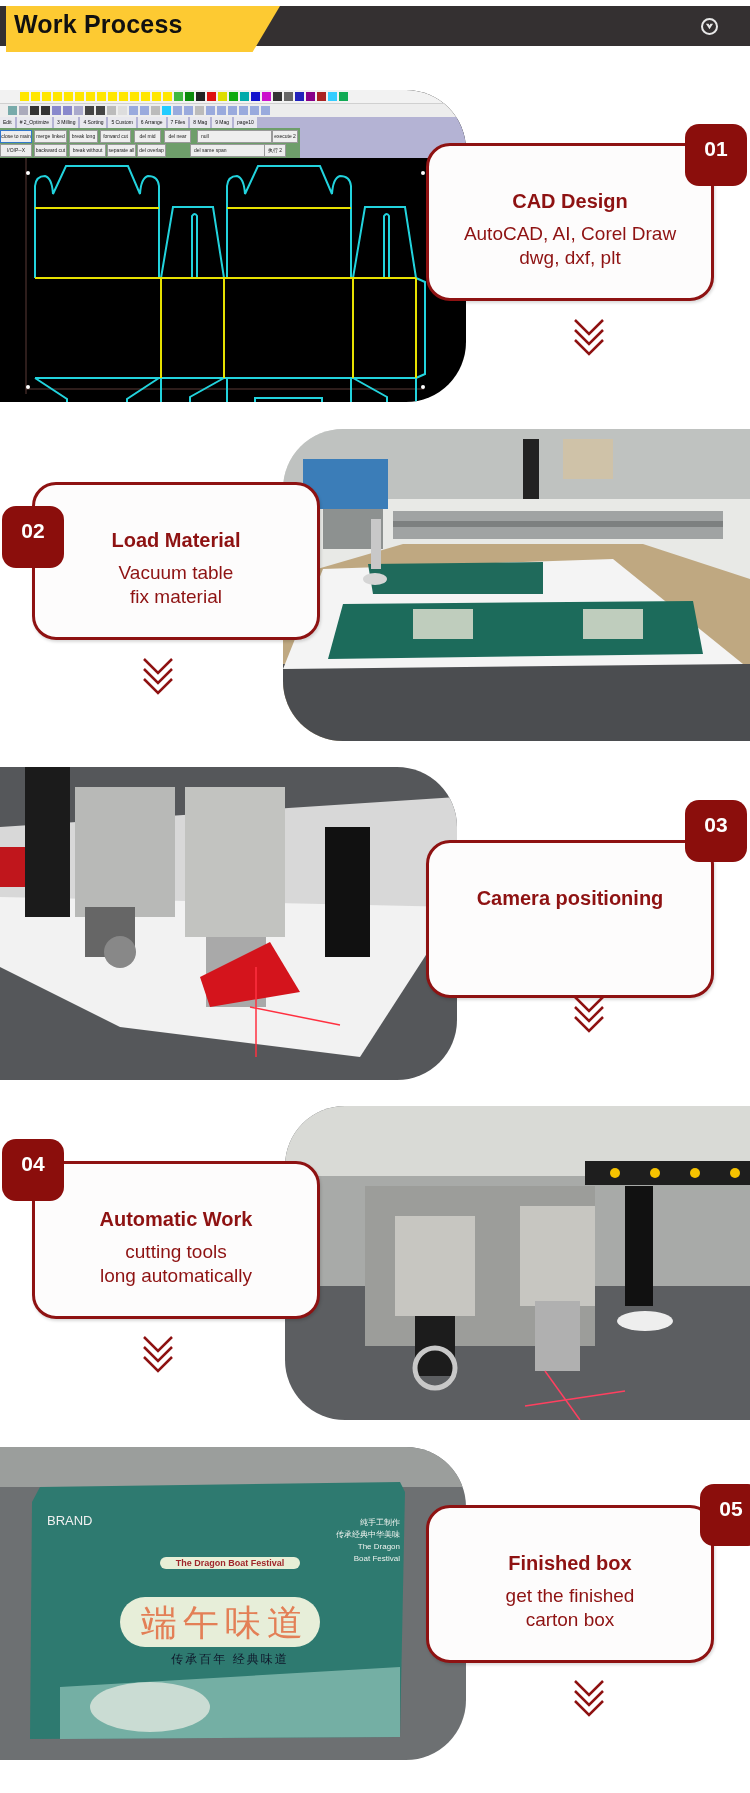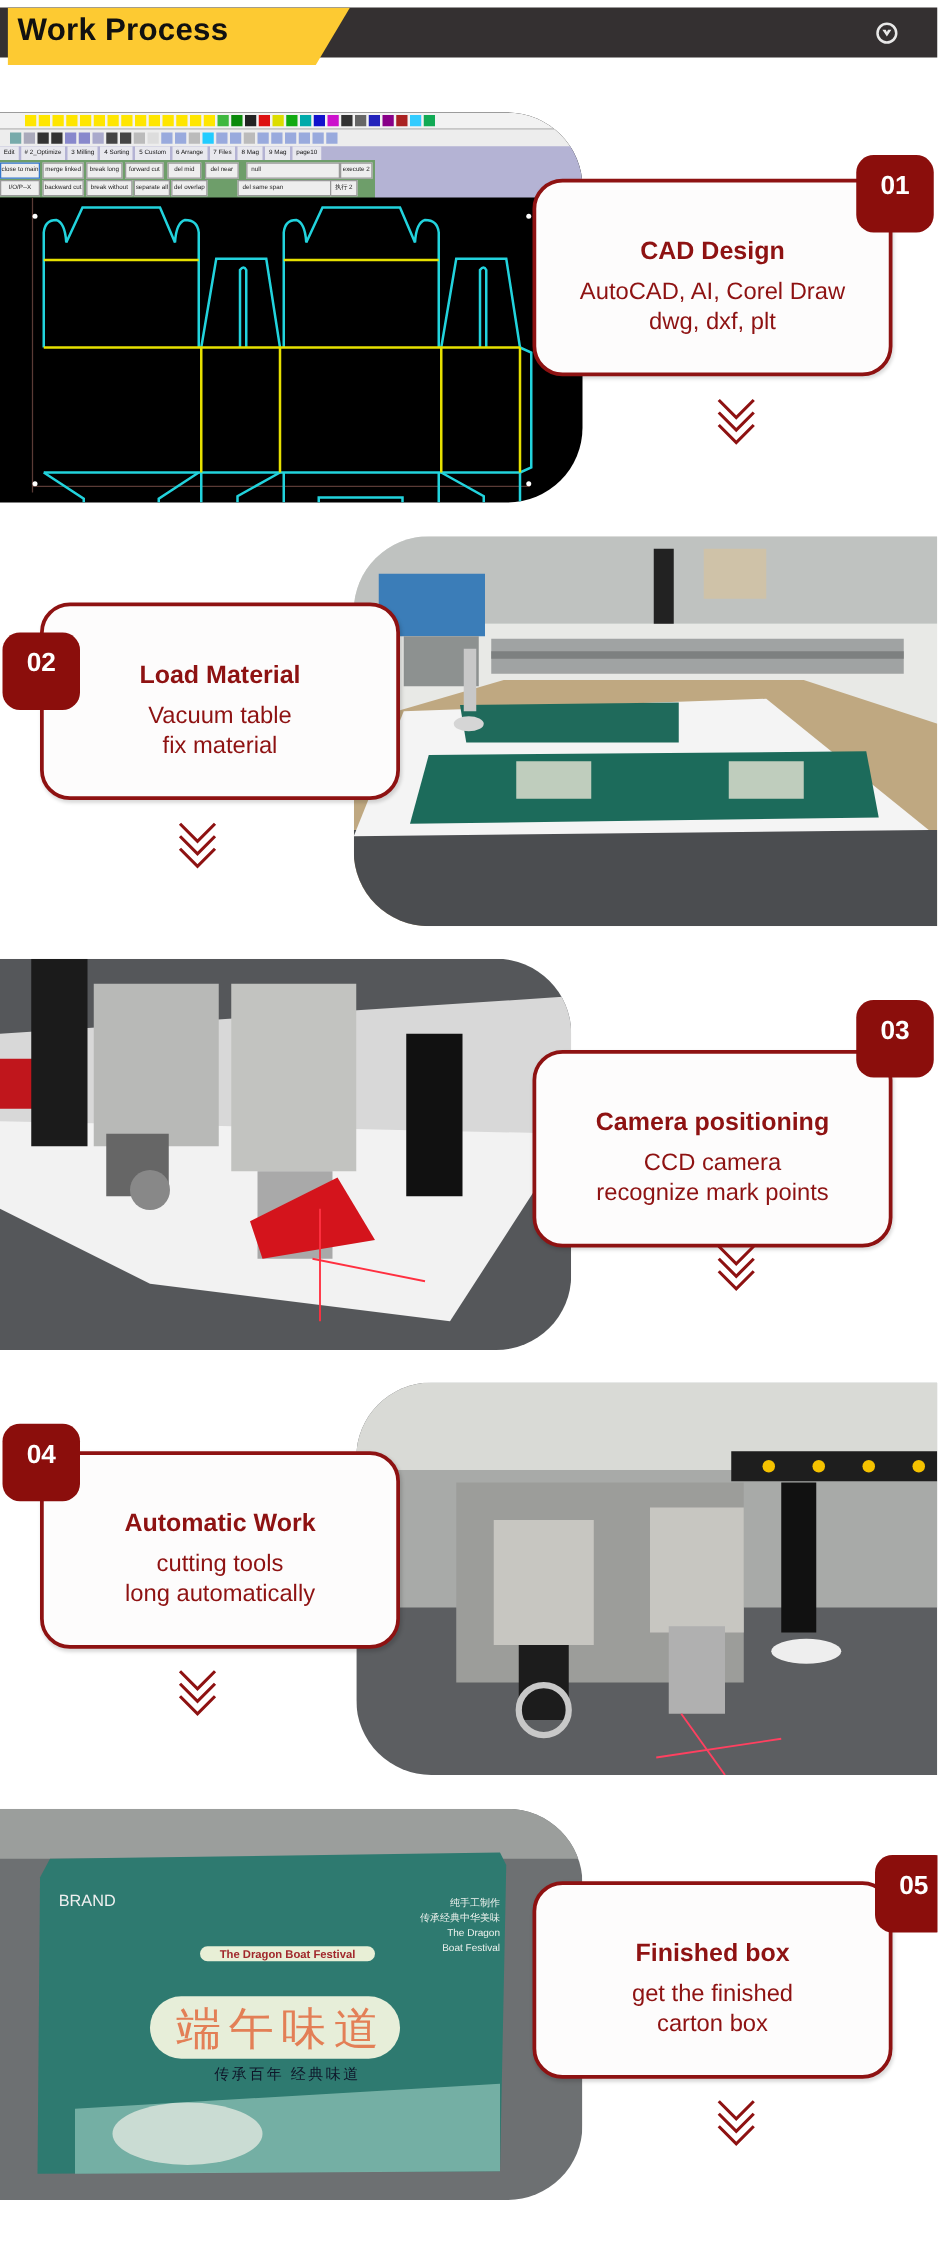--- a/index.html
+++ b/index.html
@@ -243,24 +243,20 @@
     <rect x="185" y="20" width="100" height="150" fill="#c2c3c0"></rect>
     <rect x="206" y="170" width="60" height="70" fill="#a9a9a9"></rect>
     <polygon points="200,210 270,175 300,225 210,240" fill="#d4141c"></polygon>
     <rect x="325" y="60" width="45" height="130" fill="#111"></rect>
     <line x1="256" y1="200" x2="256" y2="290" stroke="#ff3040" stroke-width="1.5"></line>
     <line x1="250" y1="240" x2="340" y2="258" stroke="#ff3040" stroke-width="1.5"></line>
   </svg>
 </div>
 <div class="card" style="left:426px; top:820px;margin-top:20px;">
   <div class="heading">Camera positioning</div>
-  <div class="desc">
-    <div>CCD camera</div>
-    <div>recognize mark points</div>
-  </div>
 </div>
 <div class="badge" style="left:685px; top:800px;">03</div>
 <svg class="chev" style="left:572px; top:993px;" viewBox="0 0 34 52">
   <g fill="none" stroke="#8e1212" stroke-width="2.5">
       <path d="M3 4 L17 18 L31 4"></path>
       <path d="M3 14 L17 28 L31 14"></path>
       <path d="M3 24 L17 38 L31 24"></path>
     </g>
 </svg>
 

